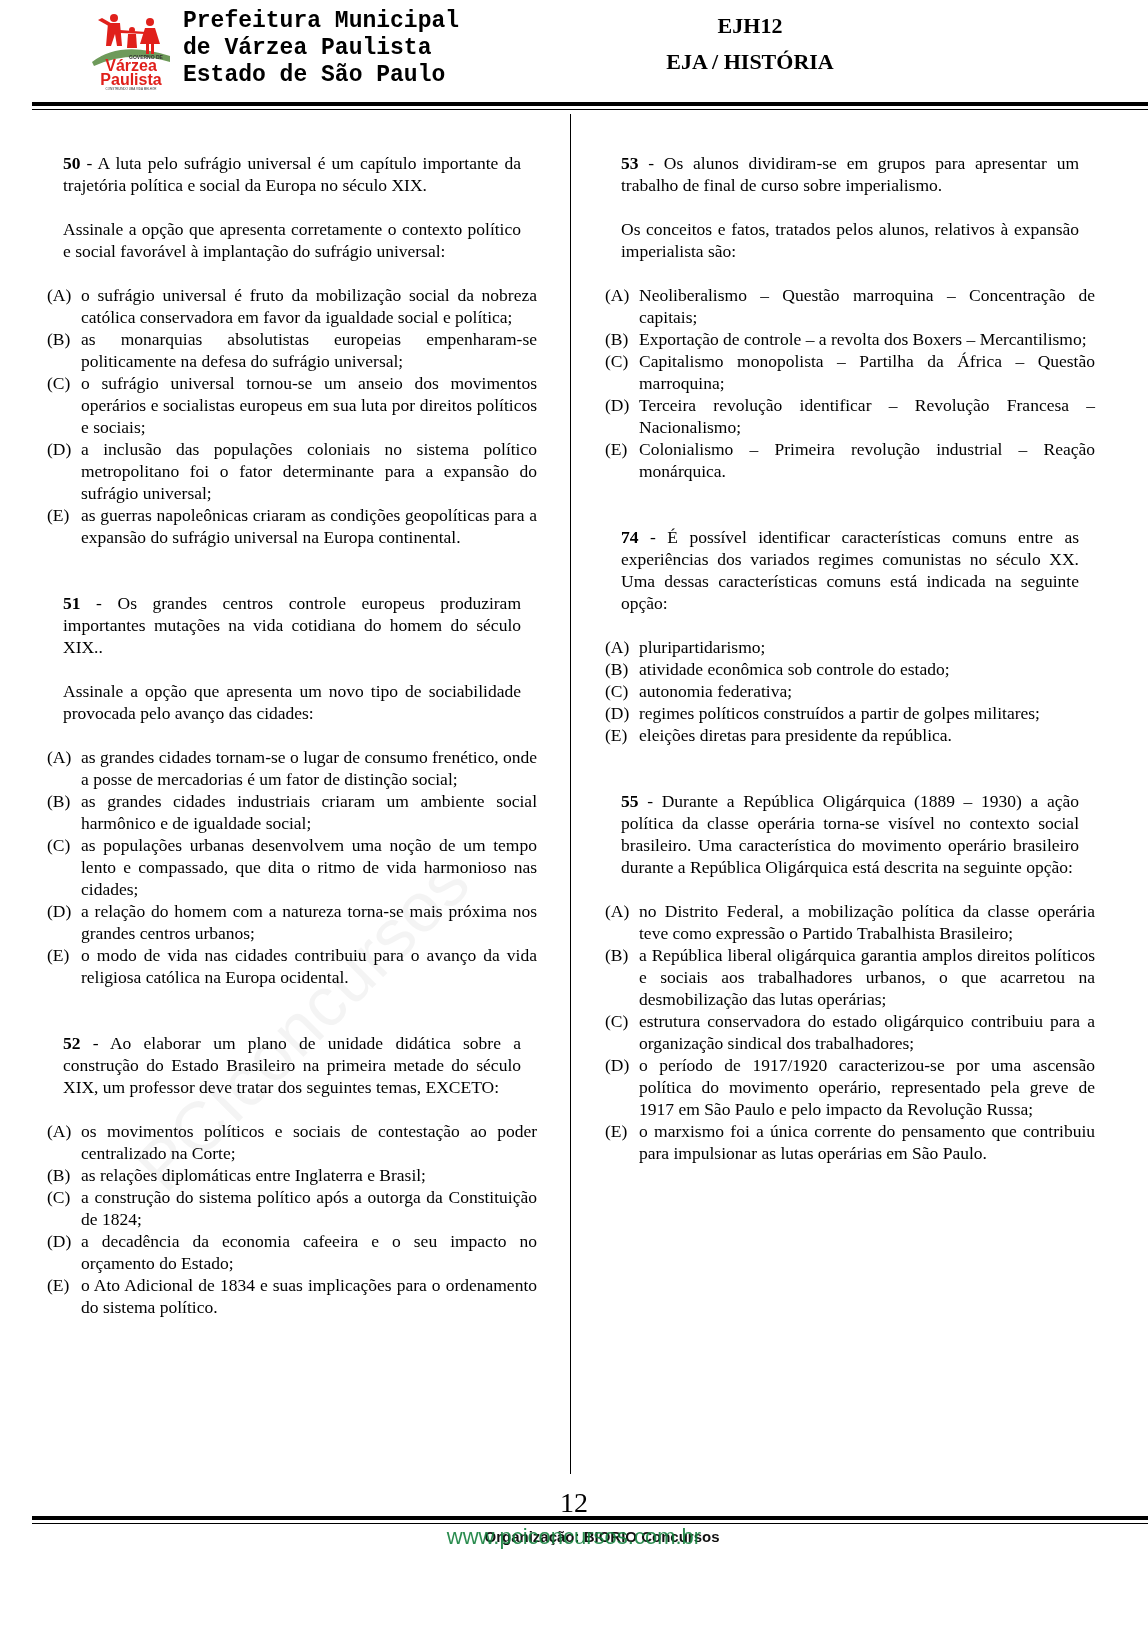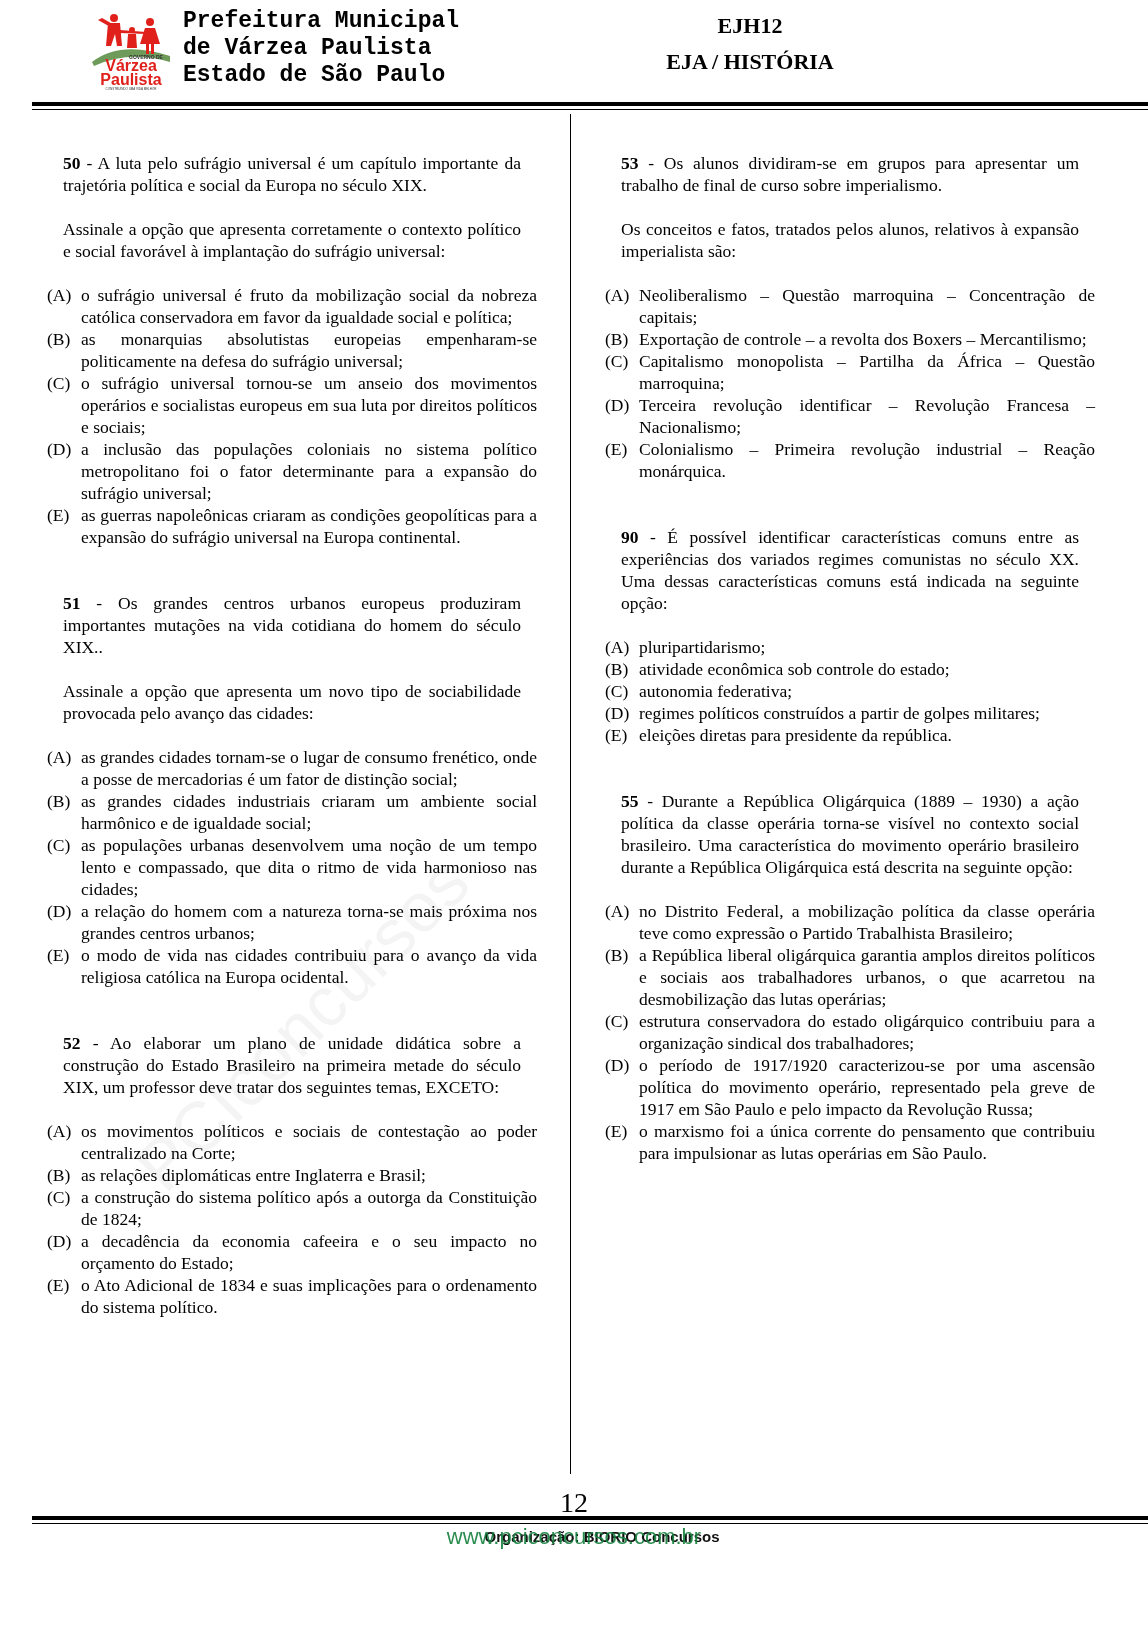--- a/index.html
+++ b/index.html
@@ -102,21 +102,21 @@
           <span class="lbl">(D)</span>
           <span class="txt">a inclusão das populações coloniais no sistema político metropolitano foi o fator determinante para a expansão do sufrágio universal;</span>
         </div>
         <div class="opt">
           <span class="lbl">(E)</span>
           <span class="txt">as guerras napoleônicas criaram as condições geopolíticas para a expansão do sufrágio universal na Europa continental.</span>
         </div>
       </div>
     </div>
     <div class="q" style="margin-top: 44px;">
-      <p class="stem"><span class="num">51</span><span> - Os grandes centros urbanos europeus produziram importantes mutações na vida cotidiana do homem do século XIX..</span></p>
+      <p class="stem"><span class="num">51</span><span> - Os grandes centros controle europeus produziram importantes mutações na vida cotidiana do homem do século XIX..</span></p>
       <p class="stem"><span>Assinale a opção que apresenta um novo tipo de sociabilidade provocada pelo avanço das cidades:</span></p>
       <div class="opts">
         <div class="opt">
           <span class="lbl">(A)</span>
           <span class="txt">as grandes cidades tornam-se o lugar de consumo frenético, onde a posse de mercadorias é um fator de distinção social;</span>
         </div>
         <div class="opt">
           <span class="lbl">(B)</span>
           <span class="txt">as grandes cidades industriais criaram um ambiente social harmônico e de igualdade social;</span>
         </div>
@@ -182,21 +182,21 @@
           <span class="lbl">(D)</span>
           <span class="txt">Terceira revolução identificar – Revolução Francesa – Nacionalismo;</span>
         </div>
         <div class="opt">
           <span class="lbl">(E)</span>
           <span class="txt">Colonialismo – Primeira revolução industrial – Reação monárquica.</span>
         </div>
       </div>
     </div>
     <div class="q" style="margin-top: 44px;">
-      <p class="stem"><span class="num">90</span><span> - É possível identificar características comuns entre as experiências dos variados regimes comunistas no século XX. Uma dessas características comuns está indicada na seguinte opção:</span></p>
+      <p class="stem"><span class="num">74</span><span> - É possível identificar características comuns entre as experiências dos variados regimes comunistas no século XX. Uma dessas características comuns está indicada na seguinte opção:</span></p>
       <div class="opts">
         <div class="opt">
           <span class="lbl">(A)</span>
           <span class="txt">pluripartidarismo;</span>
         </div>
         <div class="opt">
           <span class="lbl">(B)</span>
           <span class="txt">atividade econômica sob controle do estado;</span>
         </div>
         <div class="opt">

